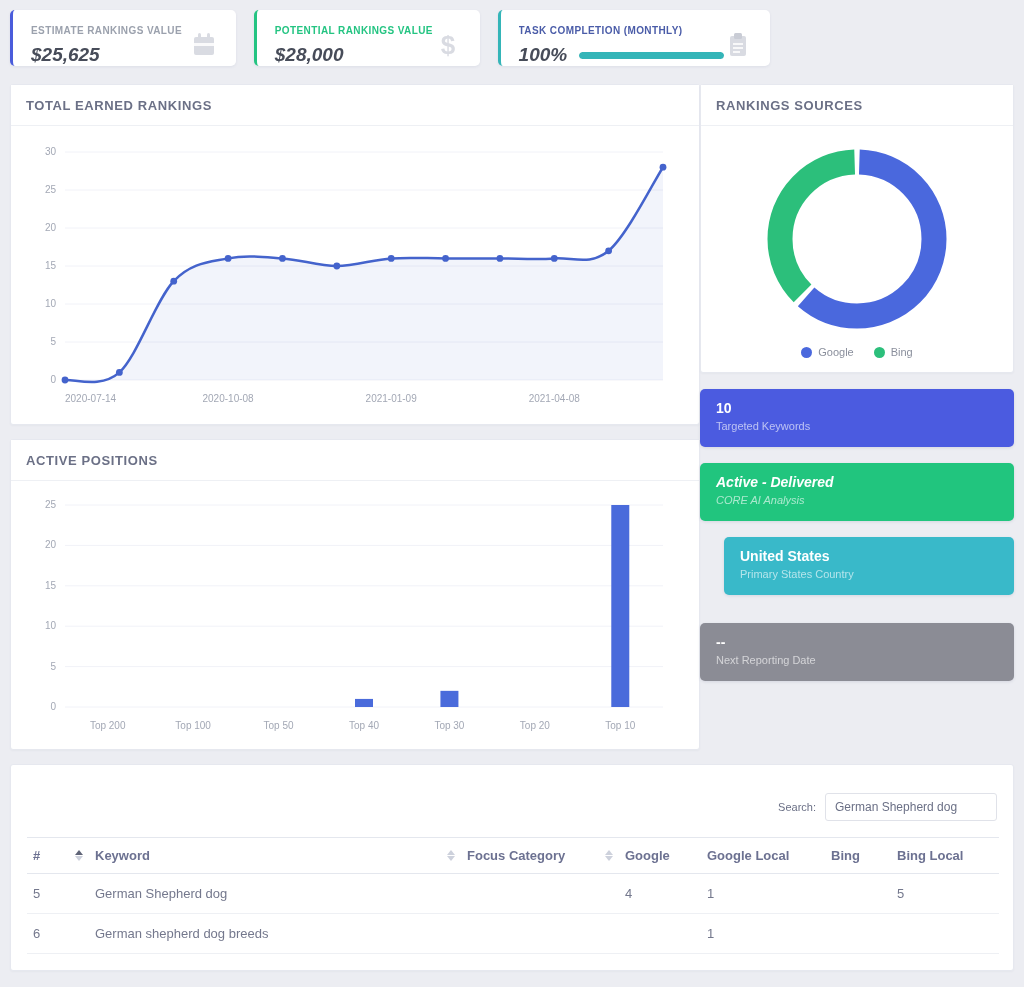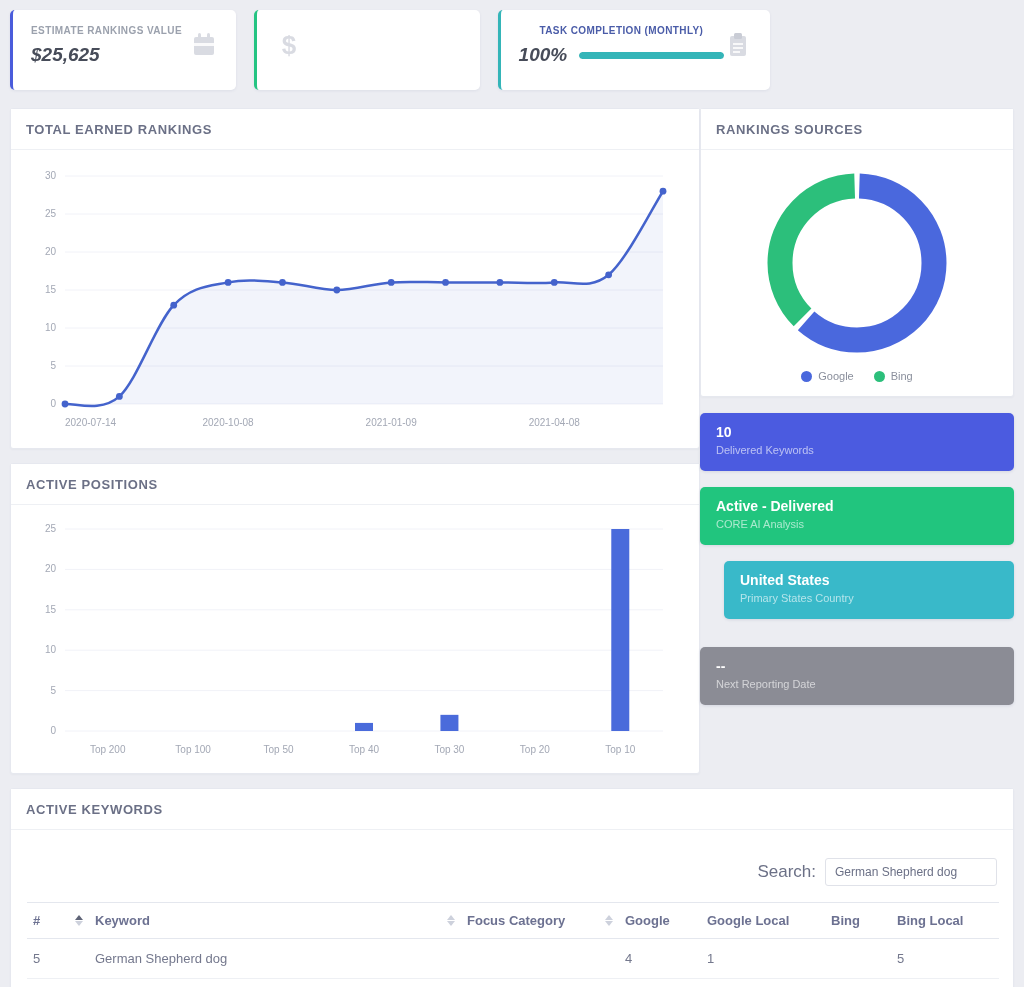--- a/index.html
+++ b/index.html
@@ -9,21 +9,21 @@
     font-family:"Liberation Sans", sans-serif;
     color:#4a4f5e;
   }
   .page { padding:10px; }
 
   
   .stats-row { display:grid; grid-template-columns:repeat(4,1fr); gap:18px; margin-bottom:18px; }
   .stat-card {
     background:#fff; border-radius:5px; border-left:3px solid #888;
     box-shadow:0 1px 3px rgba(56,65,110,.08);
-    padding:15px 18px 13px 18px; height:80px;
+    padding:15px 18px 13px 18px; height:56px;
     display:flex; justify-content:space-between; align-items:flex-start;
   }
   .stat-main { flex:1; min-width:0; }
   .stat-label { font-size:10px; font-weight:bold; letter-spacing:.4px; margin-bottom:8px; white-space:nowrap; overflow:hidden; }
   .stat-value { font-size:19px; font-weight:bold; color:#474c59;font-style:italic; }
   .stat-value-row { display:flex; align-items:center; gap:12px; }
   .progress-track { width:145px; height:7px; background:#eef0f4; border-radius:4px; overflow:hidden; }
   .progress-fill { height:100%; border-radius:4px; }
   .stat-icon { flex:0 0 auto; margin-top:6px; }
 
@@ -47,21 +47,21 @@
   
   .info-card { border-radius:5px; padding:11px 16px; height:58px; margin-top:16px; color:#fff; box-shadow:0 1px 3px rgba(56,65,110,.12); }
   .info-card.last { margin-top:28px; }
   .info-title { font-size:14px; font-weight:bold; margin-bottom:4px; }
   .info-subtitle { font-size:11px; opacity:.62; }
 
   
   .keywords-panel { margin-top:14px; }
   .keywords-body { padding:14px 16px 16px 16px; }
   .search-row { display:flex; justify-content:flex-end; align-items:center; gap:9px; margin:14px 0 16px 0; }
-  .search-label { font-size:17px; color:#6b7086; }
+  .search-label { font-size:11px; color:#6b7086; }
   .search-input {
     width:172px; height:28px; border:1px solid #e0e2e9; border-radius:3px;
     padding:3px 9px; font-size:12px; color:#6b7086; background:#fff; outline:none;
     font-family:"Liberation Sans", sans-serif;
   }
   table.dt { width:100%; border-collapse:collapse; table-layout:fixed; }
   table.dt th {
     text-align:left; font-size:13px; font-weight:bold; color:#6c7191;
     padding:10px 6px; border-top:1px solid #e4e7ee; border-bottom:1px solid #e4e7ee;
     cursor:pointer;
@@ -90,28 +90,32 @@
         <svg width="28" height="28" viewBox="0 0 28 28">
             <rect x="4" y="6" width="20" height="18" rx="2" fill="#d9dbe2"></rect>
             <rect x="8" y="2" width="3" height="7" rx="1.5" fill="#d9dbe2"></rect>
             <rect x="17" y="2" width="3" height="7" rx="1.5" fill="#d9dbe2"></rect>
             <rect x="4" y="12" width="20" height="3" fill="#ffffff" opacity="0.85"></rect>
           </svg>
       </span>
     </div>
 
     <div class="stat-card" style="border-left-color: rgb(36, 196, 130);">
+      <div class="stat-main">
+        <div class="stat-label" style="color: rgb(36, 196, 130);">POTENTIAL RANKINGS VALUE</div>
+        <div class="stat-value">$28,000</div>
+      </div>
       <span class="stat-icon">
         <svg width="28" height="28" viewBox="0 0 28 28">
             <text x="14" y="23" text-anchor="middle" font-size="26" font-weight="bold" fill="#d9dbe2" font-family="Liberation Sans, sans-serif">$</text>
           </svg>
       </span>
     </div>
 
-    <div class="stat-card" style="border-left-color: rgb(52, 181, 184); text-align: center;">
+    <div class="stat-card" style="border-left-color: rgb(52, 181, 184);">
       <div class="stat-main">
         <div class="stat-label" style="color: rgb(74, 92, 168);">TASK COMPLETION (MONTHLY)</div>
         <div class="stat-value-row">
           <span class="stat-value">100%</span>
           <span class="progress-track">
               <span class="progress-fill" style="display: block; width: 100%; background: rgb(52, 181, 184);"></span>
             </span>
         </div>
       </div>
       <span class="stat-icon">
@@ -227,44 +231,41 @@
             <span class="legend-item">
               <span class="legend-dot" style="background: rgb(44, 191, 123);"></span>
               <span>Bing</span>
             </span>
           </div>
         </div>
       </div>
 
       <div class="info-card" style="background: rgb(75, 91, 224);">
         <div class="info-title">10</div>
-        <div class="info-subtitle">Delivered Keywords</div>
-      </div>
-
-      <div class="info-card" style="background: rgb(33, 197, 126);">
+        <div class="info-subtitle">Targeted Keywords</div>
+      </div>
+
+      <div class="info-card" style="background: rgb(33, 197, 126); font-style: italic;">
         <div class="info-title">Active - Delivered</div>
         <div class="info-subtitle">CORE AI Analysis</div>
       </div>
 
       <div class="info-card" style="background: rgb(57, 185, 201); margin-left: 24px;">
         <div class="info-title">United States</div>
         <div class="info-subtitle">Primary States Country</div>
       </div>
 
       <div class="info-card last" style="background: rgb(139, 140, 149);">
         <div class="info-title">--</div>
         <div class="info-subtitle">Next Reporting Date</div>
       </div>
     </div>
   </div>
 
   <div class="panel keywords-panel">
-    <div class="panel-header">
-      <span class="panel-title">ACTIVE KEYWORDS</span>
-    </div>
     <div class="keywords-body">
       <div class="search-row">
         <span class="search-label">Search:</span>
         <input class="search-input" type="text" value="German Shepherd dog" style="">
       </div>
 
       <table class="dt">
         <colgroup>
           <col style="width:62px">
             <col style="width:372px">

